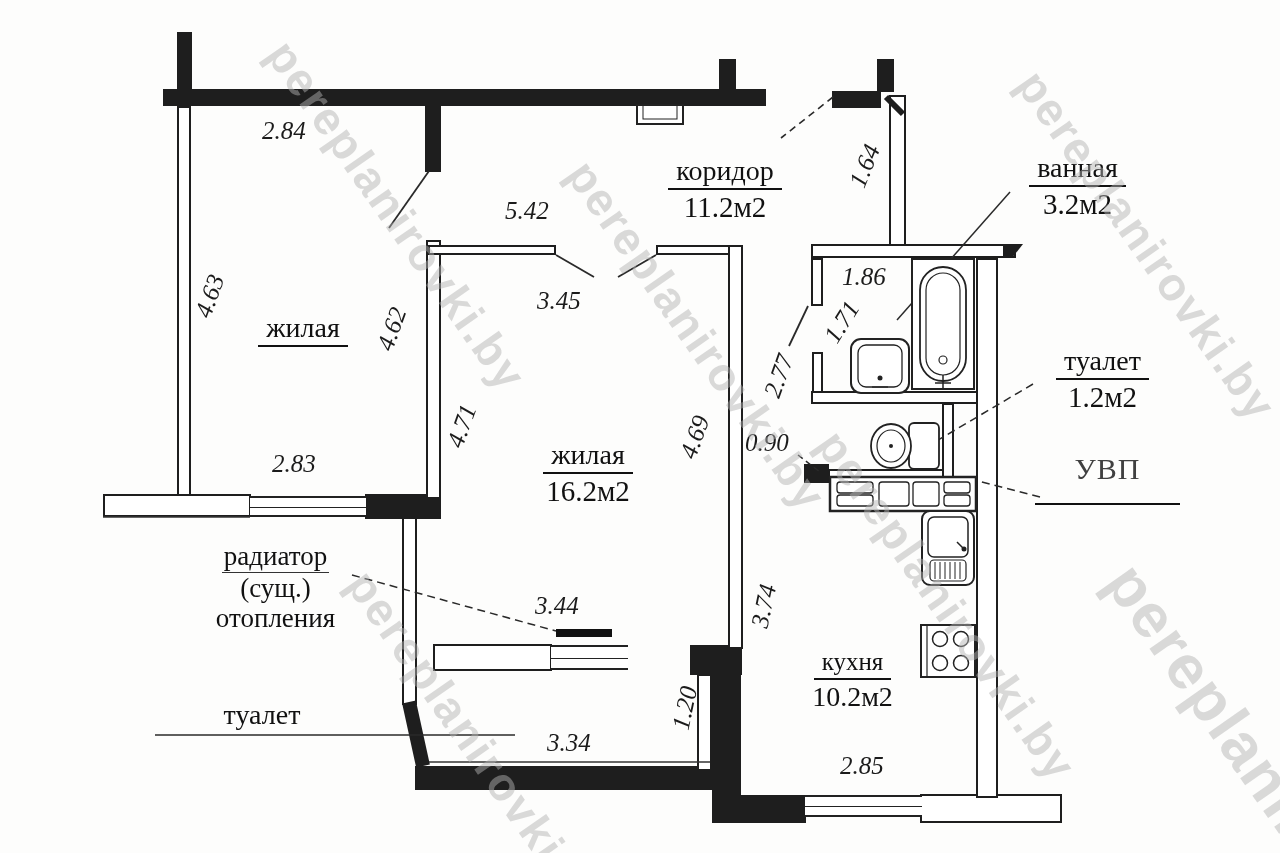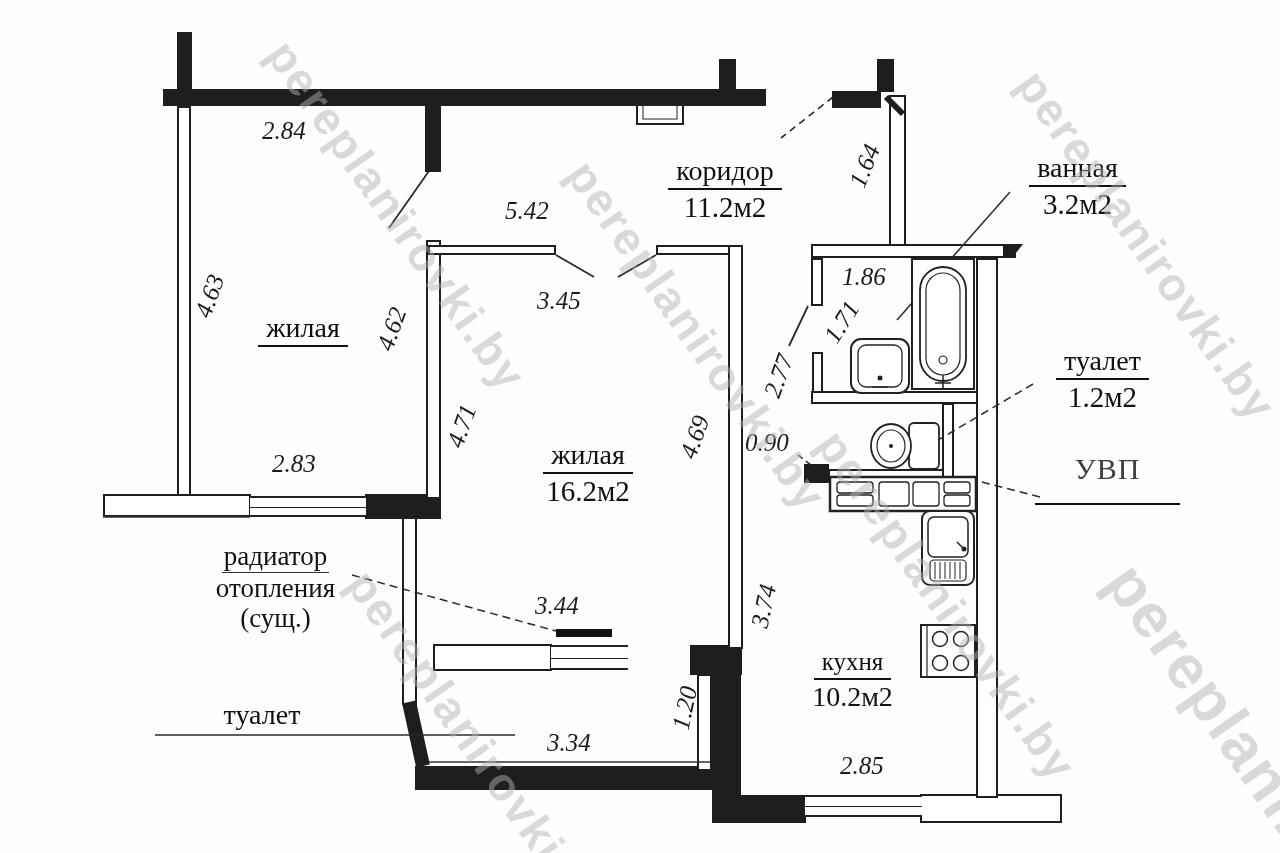--- a/index.html
+++ b/index.html
@@ -180,22 +180,22 @@
     <span class="nm" style="font-size:25px">кухня</span>
     <div class="ar" style="font-size:28px">10.2м2</div>
   </div>
 
   <div class="plain" style="left:192px;top:699px;width:140px">туалет</div>
 
   <div class="uvp" style="left:1035px;top:452px;width:145px">УВП</div>
 
   <div class="rad" style="left:183px;top:541px;width:185px">
     <span class="nm2">радиатор</span>
+    <div>(сущ.)</div>
     <div>отопления</div>
-    <div>(сущ.)</div>
   </div>
 
   <span class="dim" style="left:262px;top:117px">2.84</span>
   <span class="dim" style="left:505px;top:197px">5.42</span>
   <span class="dim" style="left:537px;top:287px">3.45</span>
   <span class="dim" style="left:272px;top:450px">2.83</span>
   <span class="dim" style="left:535px;top:592px">3.44</span>
   <span class="dim" style="left:547px;top:729px">3.34</span>
   <span class="dim" style="left:840px;top:752px">2.85</span>
   <span class="dim" style="left:842px;top:263px">1.86</span>

